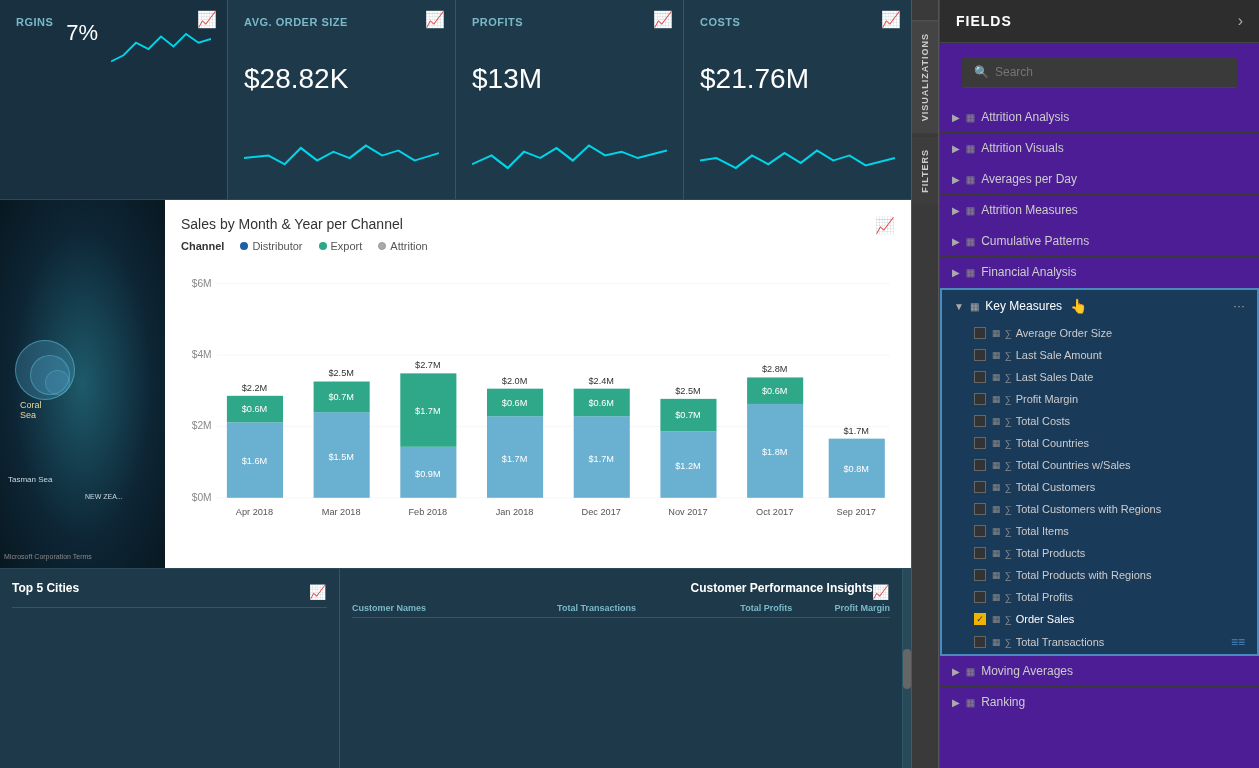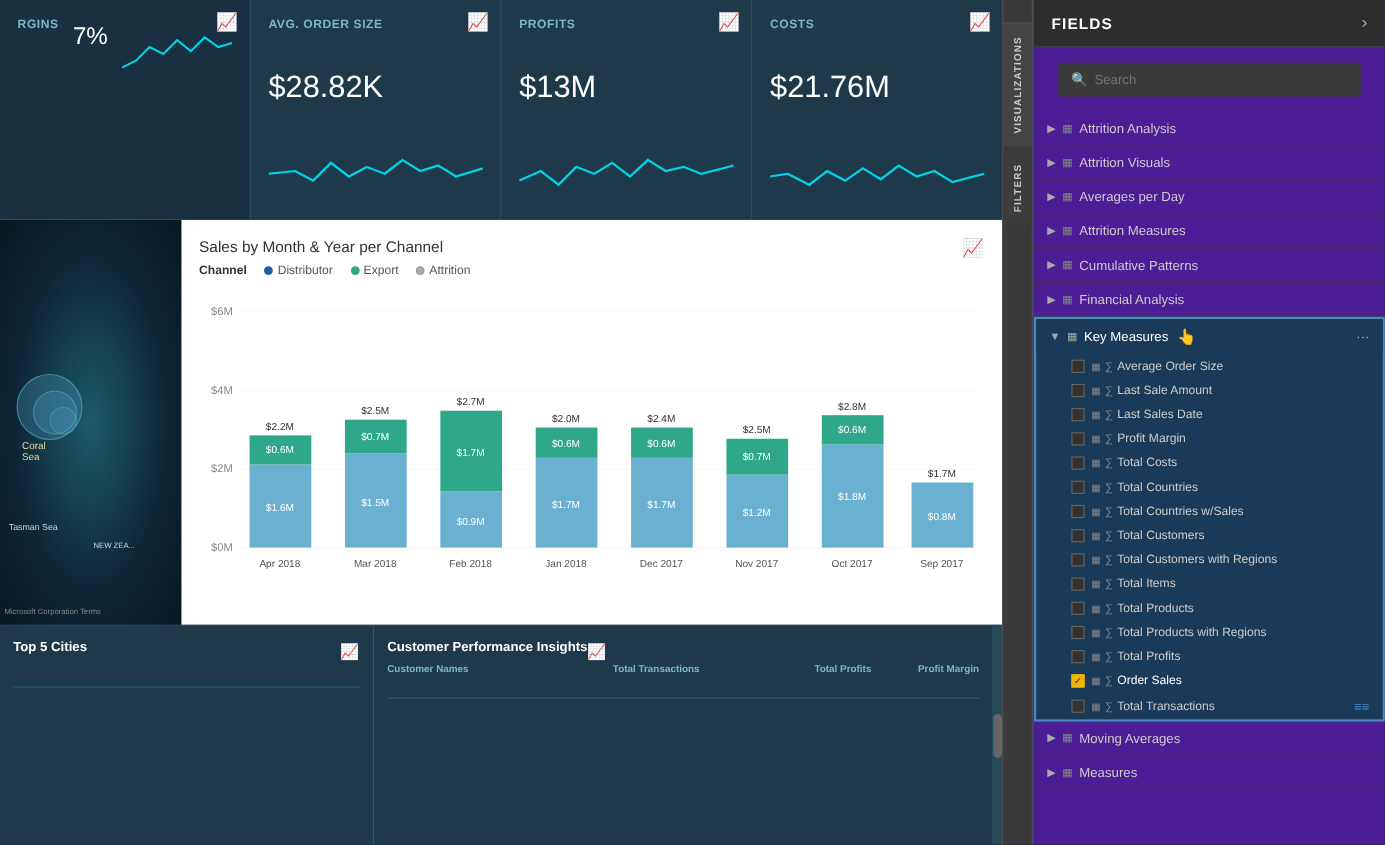--- a/index.html
+++ b/index.html
@@ -176,21 +176,21 @@
       font-size: 12px;
       font-weight: 600;
       margin-bottom: 8px;
     }
     .table-header-row {
       display: flex;
       color: #7ab8c8;
       font-size: 9px;
       font-weight: 600;
       border-bottom: 1px solid #2a5a6a;
-      padding-bottom: 21px;
+      padding-bottom: 4px;
       margin-bottom: 4px;
     }
     .table-row-data {
       display: flex;
       color: #ccc;
       font-size: 10px;
       padding: 2px 0;
     }
     .col-city { flex: 2; }
     .col-val { flex: 1; text-align: right; color: #ffffff; }
@@ -531,21 +531,21 @@
       <div style="display:flex; justify-content:space-between; align-items:center;gap:48px;">
         <div class="bottom-card-title">Top 5 Cities</div>
         <span style="color:#7ab8c8; font-size:14px;">📈</span>
       </div>
       <div class="table-header-row">
         <span class="col-city"></span>
         <span class="col-val"></span>
       </div>
     </div>
     <div class="bottom-card" style="position:relative;">
-      <div style="display:flex; justify-content:flex-start; align-items:center;">
+      <div style="display:flex; justify-content:flex-end; align-items:center;">
         <div class="bottom-card-title">Customer Performance Insights</div>
         <span style="color:#7ab8c8; font-size:14px;">📈</span>
       </div>
       <div class="table-header-row">
         <span class="col-name">Customer Names</span>
         <span class="col-trans">Total Transactions</span>
         <span class="col-profit">Total Profits</span>
         <span class="col-margin">Profit Margin</span>
       </div>
     </div>
@@ -735,18 +735,18 @@
         <span class="expand-arrow">▶</span>
         <span class="field-group-table-icon">▦</span>
         <span>Moving Averages</span>
       </div>
     </div>
 
     <div class="field-group">
       <div class="field-group-header">
         <span class="expand-arrow">▶</span>
         <span class="field-group-table-icon">▦</span>
-        <span>Measures</span>
+        <span>Ranking</span>
       </div>
     </div>
 
   </div>
 </div>
 
 </body></html>

